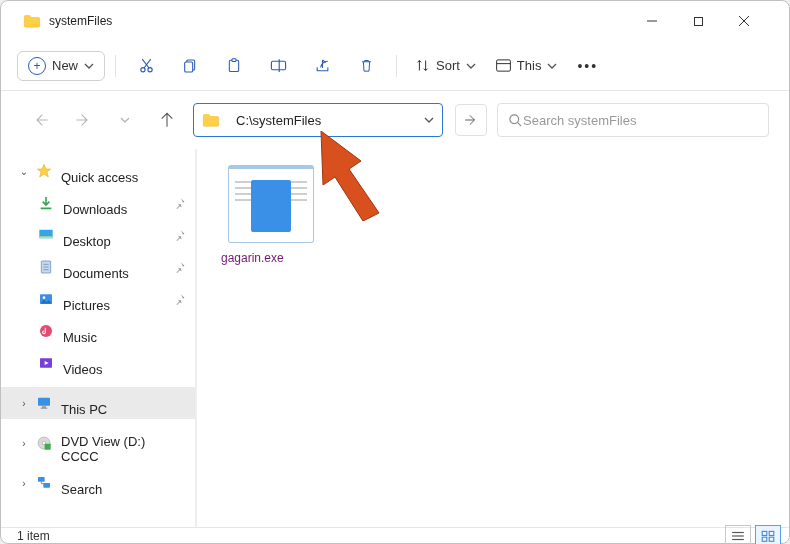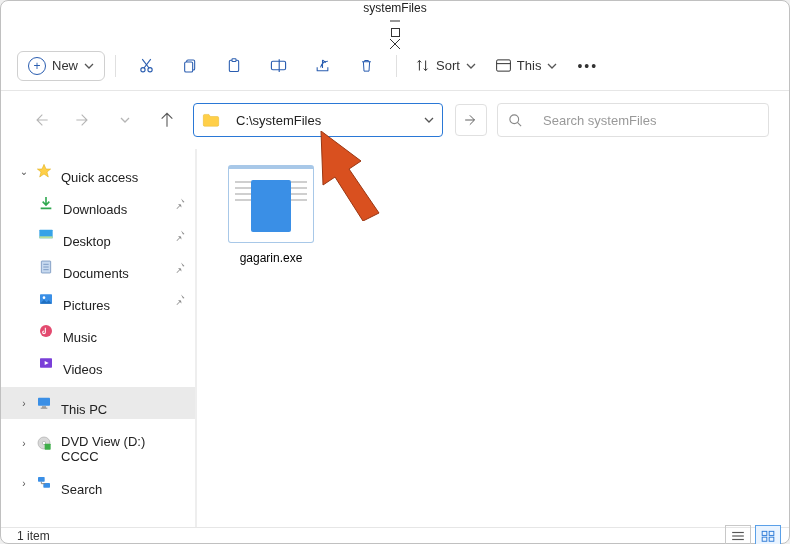--- a/index.html
+++ b/index.html
@@ -2,21 +2,21 @@
 <html><head>
 <meta charset="utf-8">
 <style>
   * { margin: 0; padding: 0; box-sizing: border-box; font-family: 'Segoe UI', Tahoma, sans-serif; }
   body { background: #f0f0f0; width: 790px; height: 544px; overflow: hidden; }
   .window {
     width: 790px; height: 544px; background: #fff; border: 1px solid #c0c0c0;
     border-radius: 8px; display: flex; flex-direction: column; position: relative;
   }
   
-  .titlebar { height: 40px; display: flex; align-items: center; padding: 0 22px; flex-direction: column; }
+  .titlebar { height: 40px; display: flex; align-items: center; padding: 0 22px; }
   .titlebar .foldericon { width: 18px; height: 14px; margin-right: 8px; }
   .titlebar .title { font-size: 12px; color: #222; flex: 1; }
   .winbtn { width: 46px; height: 32px; display: flex; align-items: center; justify-content: center; color: #333; }
 
   
   .toolbar {
     height: 50px; display: flex; align-items: center; padding: 0 16px; gap: 4px;
     border-bottom: 1px solid #e6e6e6;
   }
   .newbtn {
@@ -36,21 +36,21 @@
   .addrbox {
     flex: 0 0 250px; height: 34px; border: 1px solid #2a78d6; border-radius: 4px;
     display: flex; align-items: center; padding: 0 8px; gap: 16px;
   }
   .addrbox .aficon { width: 18px; height: 14px; }
   .addrbox .addrtext { font-size: 13px; color: #222; flex: 1; }
   .addrbox .addrchev { color: #555; }
   .gobtn { width: 32px; height: 32px; display:flex;align-items:center;justify-content:center;border:1px solid #e0e0e0;border-radius:4px;color:#555;margin-left:2px;}
   .searchbox {
     flex: 1; height: 34px; border: 1px solid #e0e0e0; border-radius: 4px;
-    display: flex; align-items: center; padding: 0 10px; gap: 20px; color: #888;
+    display: flex; align-items: center; padding: 0 10px; gap: 0; color: #888;
   }
   .searchbox input { border:none; outline:none; font-size:13px; flex:1; color:#222; background:transparent;}
   .searchbox input::placeholder { color:#999; }
 
   
   .body { flex: 1; display: flex; min-height: 0; }
   .sidebar { width: 196px; border-right: 1px solid #eee; padding: 6px 0; overflow:auto; position:relative;}
   .sidebar::after{content:"";position:absolute;right:0;top:0;bottom:0;width:1px;background:#eee;}
   .sb-item {
     height: 32px; display:flex; align-items:center; padding: 0 10px 0 16px;
@@ -59,21 +59,21 @@
   .sb-item.child { padding-left: 36px; }
   .sb-item.selected { background:#eaeaea; }
   .sb-chevron{ width:14px; color:#555; font-size:10px; display:inline-flex; justify-content:center;}
   .sb-icon{ width:18px; height:18px; display:inline-flex; align-items:center; justify-content:center; margin-right:4px;}
   .sb-pin{ color:#8a8a8a; }
   .sb-label{ flex:1;margin-top:12px; }
   .sb-group-gap{ height:8px;}
 
   
   .content { flex: 1; padding: 16px 24px; position:relative; }
-  .fileitem { width:100px; text-align:center; font-size:12px; color:#000000; }
+  .fileitem { width:100px; font-size:12px; color:#701a75; }
   .thumb{
     width:86px;height:78px;border:1px solid #a8c8e8;border-top:4px solid #a8c8e8;border-radius:3px;
     background:#fff; margin:0 auto 8px; position:relative; display:flex; align-items:center; justify-content:center;
   }
   .thumb .page{width:40px;height:52px;background:#3a8fe6;border-radius:2px;}
   .thumb .lines{position:absolute;top:12px;width:16px;}
   .thumb .lines.left{left:6px;}
   .thumb .lines.right{right:6px;}
   .thumb .lines span{display:block;height:2px;background:#cfcfcf;margin-bottom:4px;}
 

